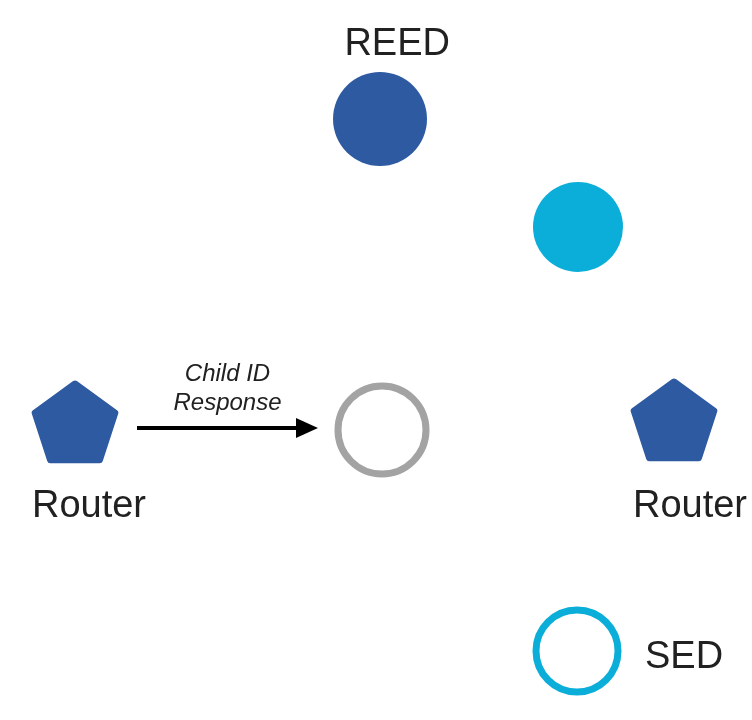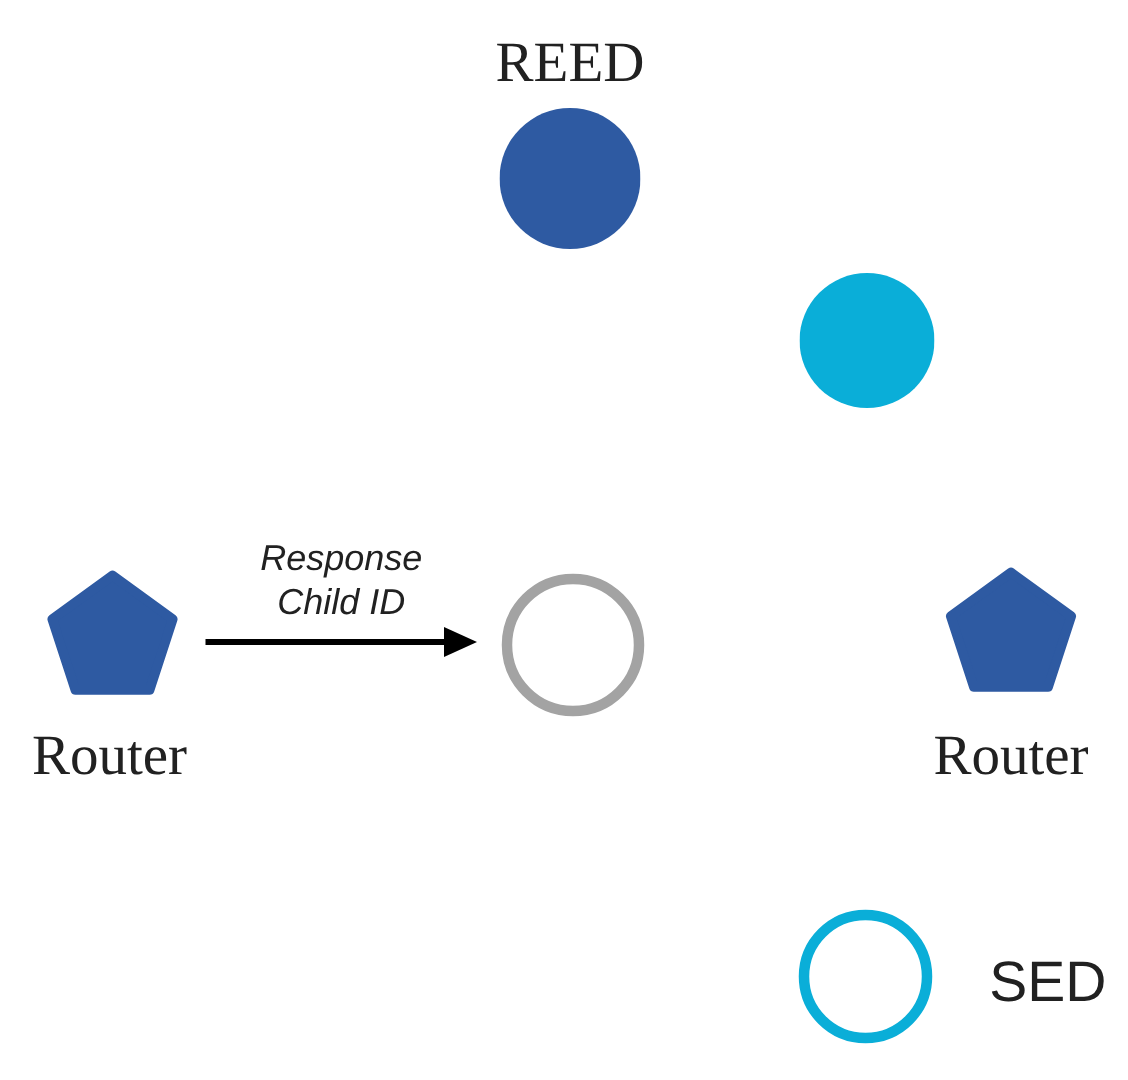--- a/index.html
+++ b/index.html
@@ -15,21 +15,21 @@
     font-family: "Liberation Sans", sans-serif;
     overflow: hidden;
   }
   .abs { position: absolute; }
   .node-label {
     color: var(--label-text, #212121);
     font-size: 38px;
     line-height: 44px;
     white-space: nowrap;
   }
-  .center { text-align: center; font-family: Liberation Serif, serif; }
+  .center { text-align: right; }
 
   .reed-label    { left: 310px; top: 20px;  width: 140px; }
   .reed-circle   { left: 333px; top: 72px; }
   .med-circle    { left: 533px; top: 182px; }
   .med-label     { left: 633px; top: 206px; width: 119px; }
 
   .router-left-shape  { left: 29px;  top: 380px; }
   .router-left-label  { left: 0px;   top: 482px; width: 146px; }
 
   .edge-arrow    { left: 132px; top: 412px; }
@@ -41,21 +41,21 @@
     color: var(--label-text, #212121);
     text-align: center;
   }
 
   .child-circle  { left: 334px; top: 382px; }
 
   .router-right-shape { left: 628px; top: 378px; }
   .router-right-label { left: 601px; top: 482px; width: 146px; }
 
   .sed-circle    { left: 532px; top: 606px; }
-  .sed-label     { left: 645px; top: 633px; width: 107px; text-align: center; }
+  .sed-label     { left: 645px; top: 633px; width: 107px; }
 </style>
 </head>
 <body>
 
 <div class="canvas">
 
   <div class="abs node-label center reed-label">REED</div>
   <svg class="abs reed-circle" width="94" height="94" viewBox="0 0 94 94">
     <circle cx="47" cy="47" r="47" fill="#2e5aa2"></circle>
   </svg>
@@ -64,22 +64,22 @@
     <circle cx="45" cy="45" r="45" fill="#0aaed8"></circle>
   </svg>
 
   <svg class="abs router-left-shape" width="92" height="88" viewBox="0 0 100 96">
     <polygon points="50,4 93.8,35.8 77,87.2 23,87.2 6.2,35.8" stroke-width="7" stroke-linejoin="round" fill="#2e5aa2"></polygon>
     <polygon points="50,4 93.8,35.8 77,87.2 23,87.2 6.2,35.8" fill="none" stroke-width="7" stroke-linejoin="round" stroke="#2e5aa2"></polygon>
   </svg>
   <div class="abs node-label center router-left-label">Router</div>
 
   <div class="abs edge-label">
+    <div>Child ID</div>
     <div>Response</div>
-    <div>Child ID</div>
   </div>
   <svg class="abs edge-arrow" width="195" height="32" viewBox="0 0 195 32">
     <line x1="5" y1="16" x2="165" y2="16" stroke-width="4" stroke="#000000"></line>
     <polygon points="164,6 186,16 164,26" fill="#000000"></polygon>
   </svg>
 
   <svg class="abs child-circle" width="96" height="96" viewBox="0 0 96 96">
     <circle cx="48" cy="48" r="44" fill="none" stroke-width="7" stroke="#a3a3a3"></circle>
   </svg>
 

